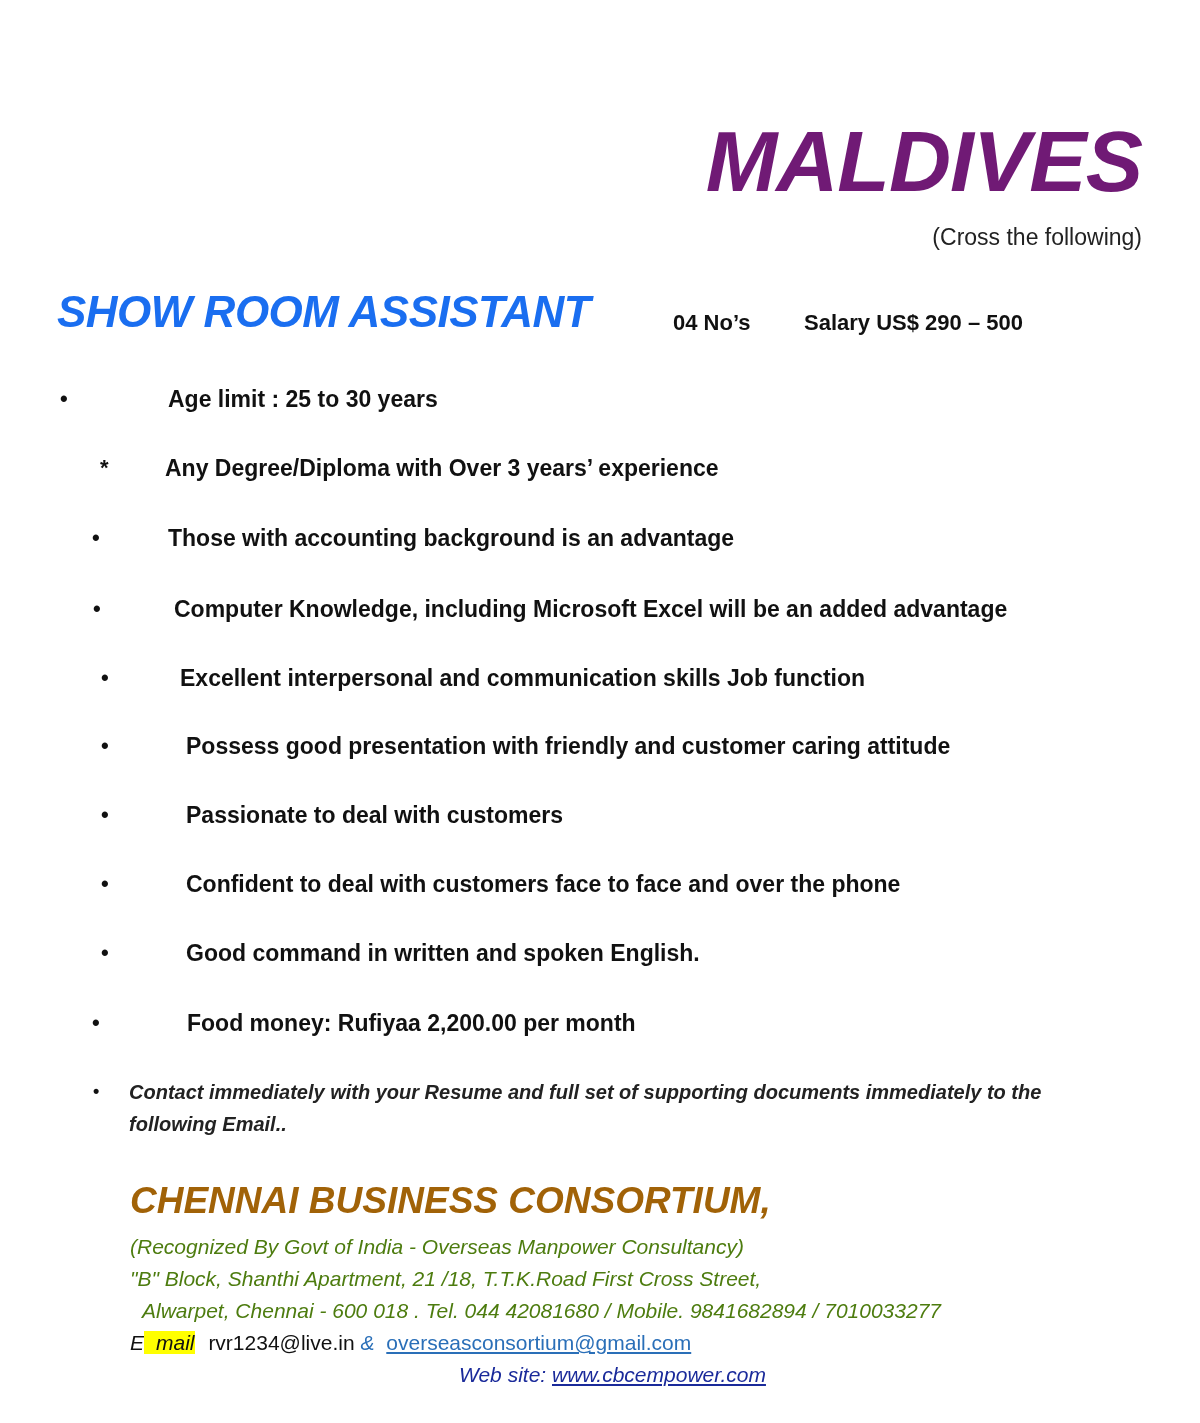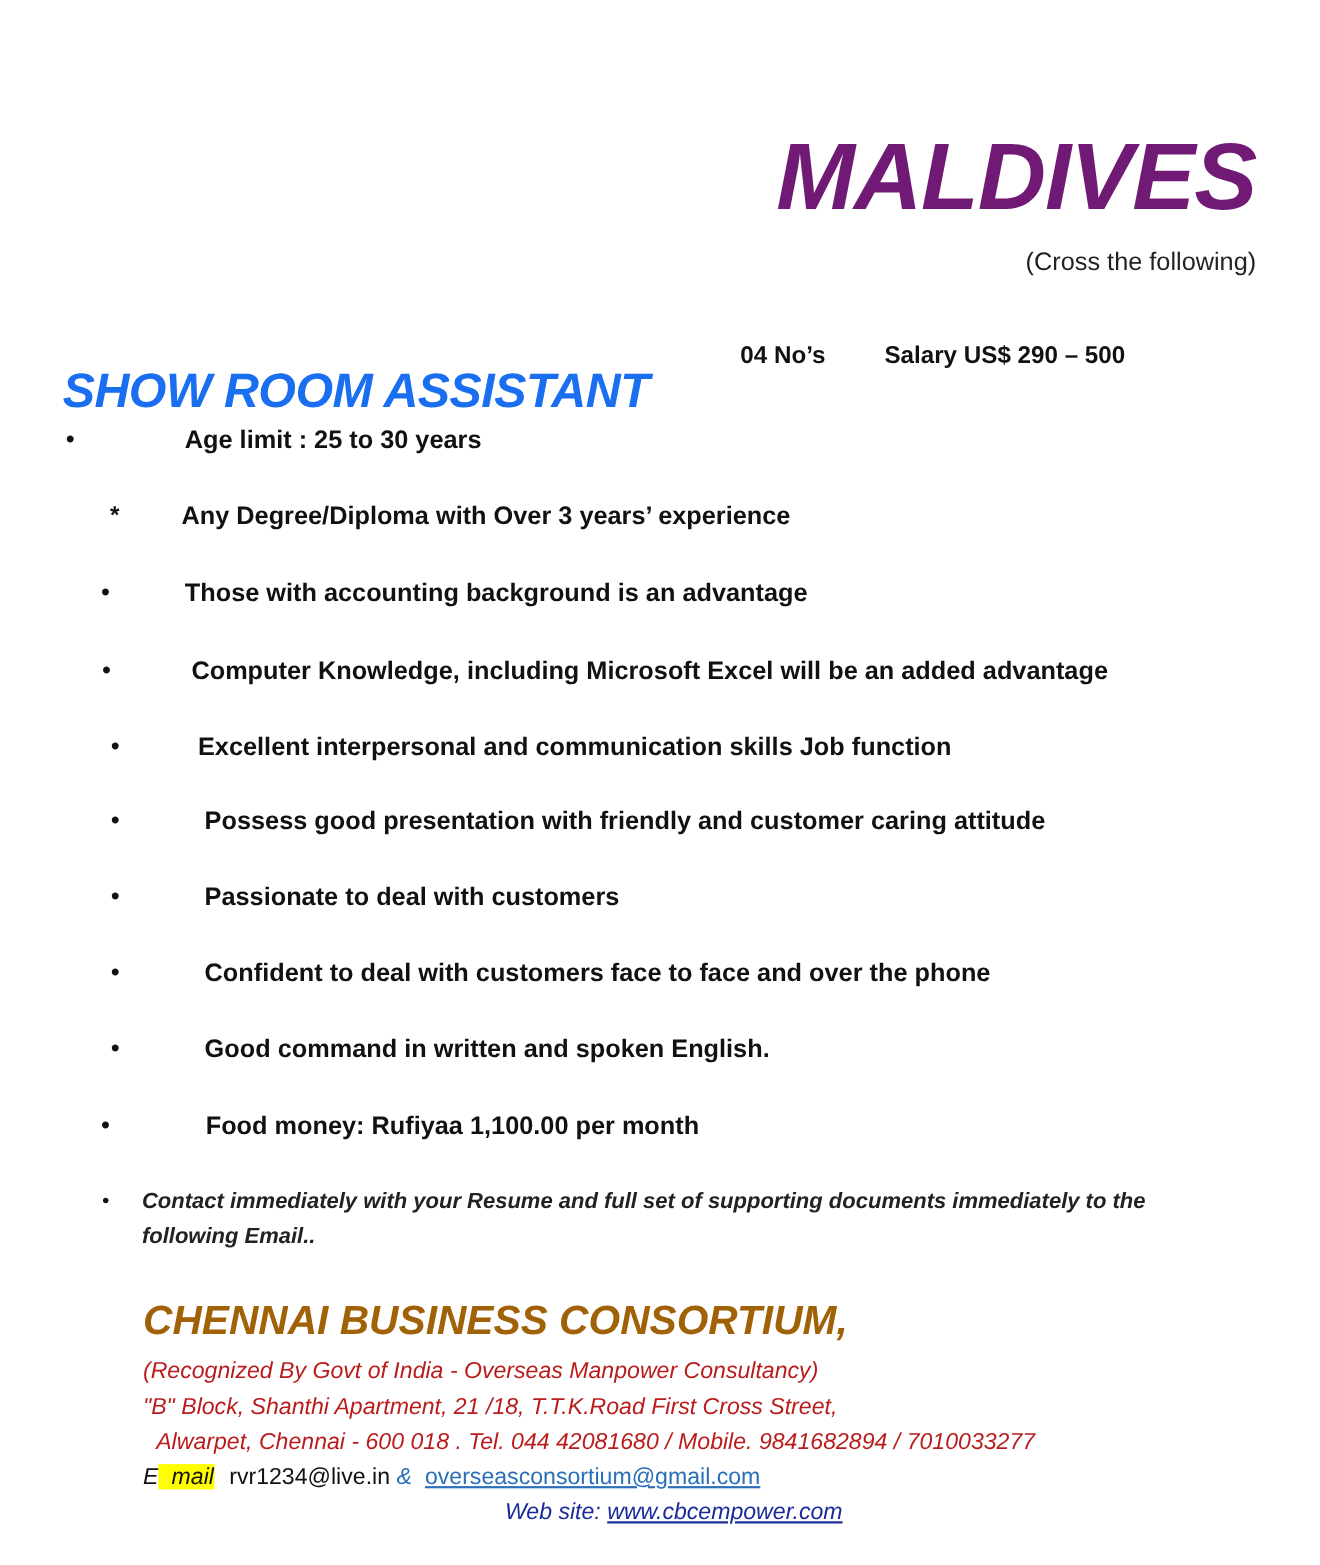--- a/index.html
+++ b/index.html
@@ -3,30 +3,30 @@
 <meta charset="utf-8">
 <style>
   html, body { margin: 0; padding: 0; background: #ffffff; }
   body { width: 1200px; height: 1423px; position: relative; overflow: hidden;
          font-family: "Liberation Sans", sans-serif; color: #111; }
   .abs { position: absolute; white-space: nowrap; }
   .country { right: 58px; top: 118px; font-size: 86px; font-weight: bold; font-style: italic;
              color: #701a75; letter-spacing: -1px; line-height: 1; }
   .hiring { right: 58px; top: 224px; font-size: 23px; color: #222; }
   .job-title { left: 57px; top: 290px; font-size: 44px; font-weight: bold; font-style: italic;
-               color: #1a6ef0; letter-spacing: -0.5px; line-height: 1; margin-top: 44px; }
+               color: #1a6ef0; letter-spacing: -0.5px; line-height: 1; }
   .qty { left: 673px; top: 310px; font-size: 22px; font-weight: bold; }
   .salary { left: 804px; top: 310px; font-size: 22px; font-weight: bold; }
   .bullet { font-size: 22px; font-weight: bold; line-height: 1; }
   .req { font-size: 23px; font-weight: bold; line-height: 1; }
   .contact-text { left: 129px; top: 1076px; font-size: 20px; font-weight: bold; font-style: italic;
                   line-height: 32px; white-space: normal; width: 990px; color: #222; }
   .company { left: 130px; top: 1182px; font-size: 37px; font-weight: bold; font-style: italic;
              color: #a16207; line-height: 1; }
-  .addr { font-size: 21px; font-style: italic; color: #b91c1c; }
+  .addr { font-size: 21px; font-style: italic; color: #4d7c0f; }
   .email-label-hl { background: #ffff00; padding-left: 12px; }
   .link { color: #2a6fb8; text-decoration: underline; }
   .weblink { color: #1a2a9a; text-decoration: underline; }
   .amp { color: #2a6fb8; font-style: italic; }
   .web-label { color: #1a2a9a; font-style: italic; }
 </style>
 </head>
 <body>
 
 <div>
@@ -70,21 +70,21 @@
     <div>
       <span class="abs bullet" style="left:101px;top:873px;">•</span>
       <span class="abs req" style="left:186px;top:873px;">Confident to deal with customers face to face and over the phone</span>
     </div>
     <div>
       <span class="abs bullet" style="left:101px;top:942px;">•</span>
       <span class="abs req" style="left:186px;top:942px;">Good command in written and spoken English.</span>
     </div>
     <div>
       <span class="abs bullet" style="left:92px;top:1012px;">•</span>
-      <span class="abs req" style="left:187px;top:1012px;">Food money: Rufiyaa 1,100.00 per month</span>
+      <span class="abs req" style="left:187px;top:1012px;">Food money: Rufiyaa 2,200.00 per month</span>
     </div>
   </div>
 
   <div>
     <span class="abs bullet" style="left:93px;top:1082px;font-size:18px;">•</span>
     <div class="abs contact-text">Contact immediately with your Resume and full set of supporting documents immediately to the following Email..</div>
   </div>
 
   <div class="abs company">CHENNAI BUSINESS CONSORTIUM,</div>
   <div class="abs addr" style="left:130px;top:1235px;">(Recognized By Govt of India - Overseas Manpower Consultancy)</div>

